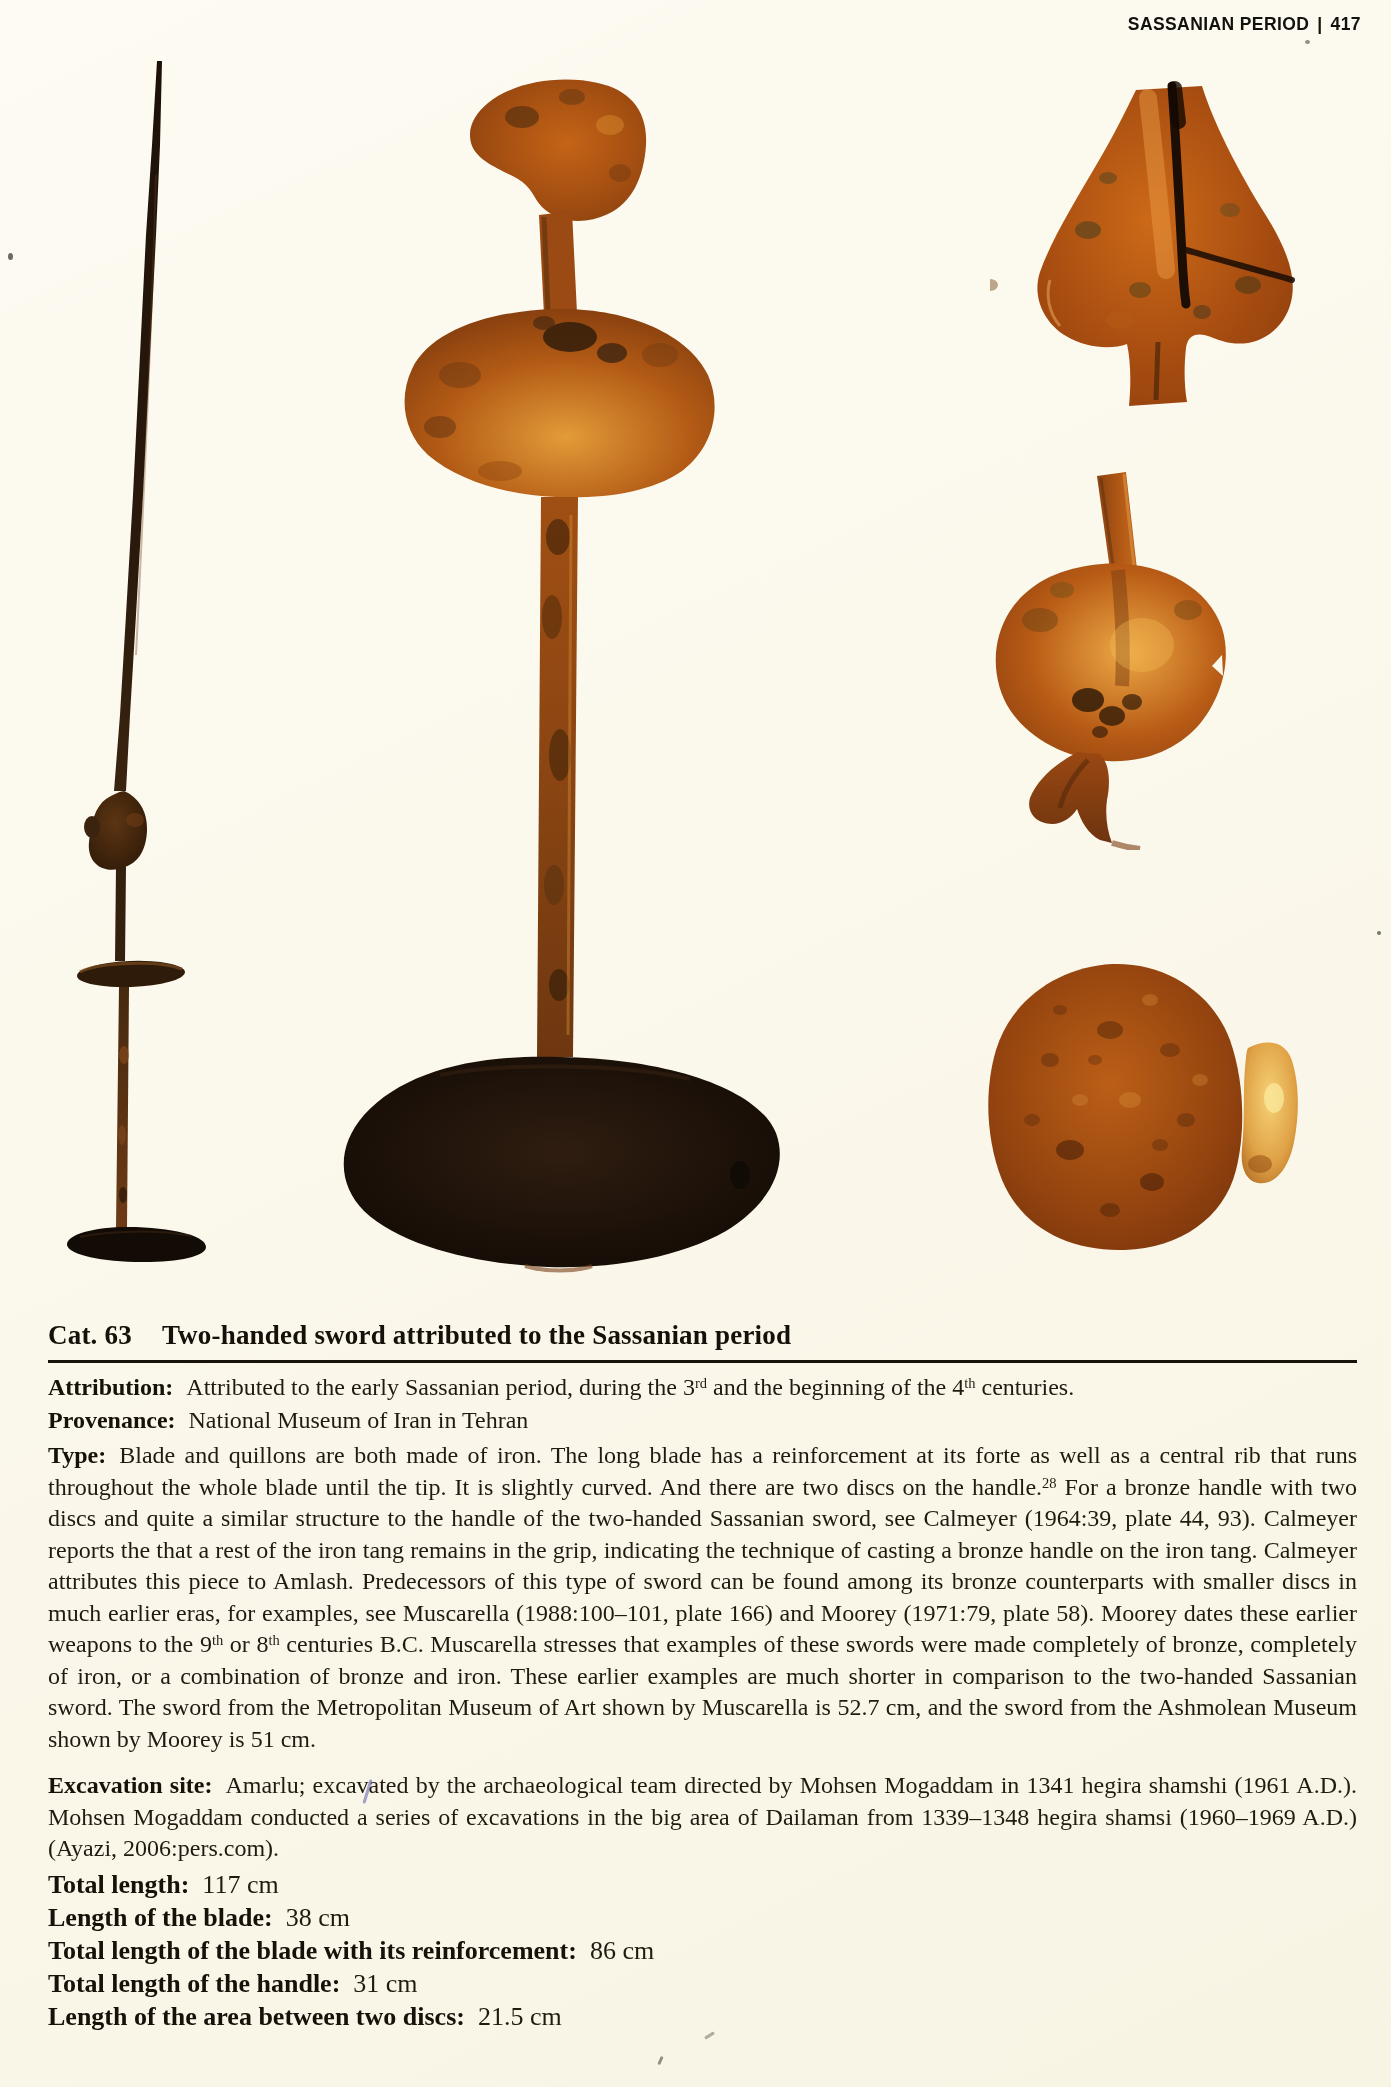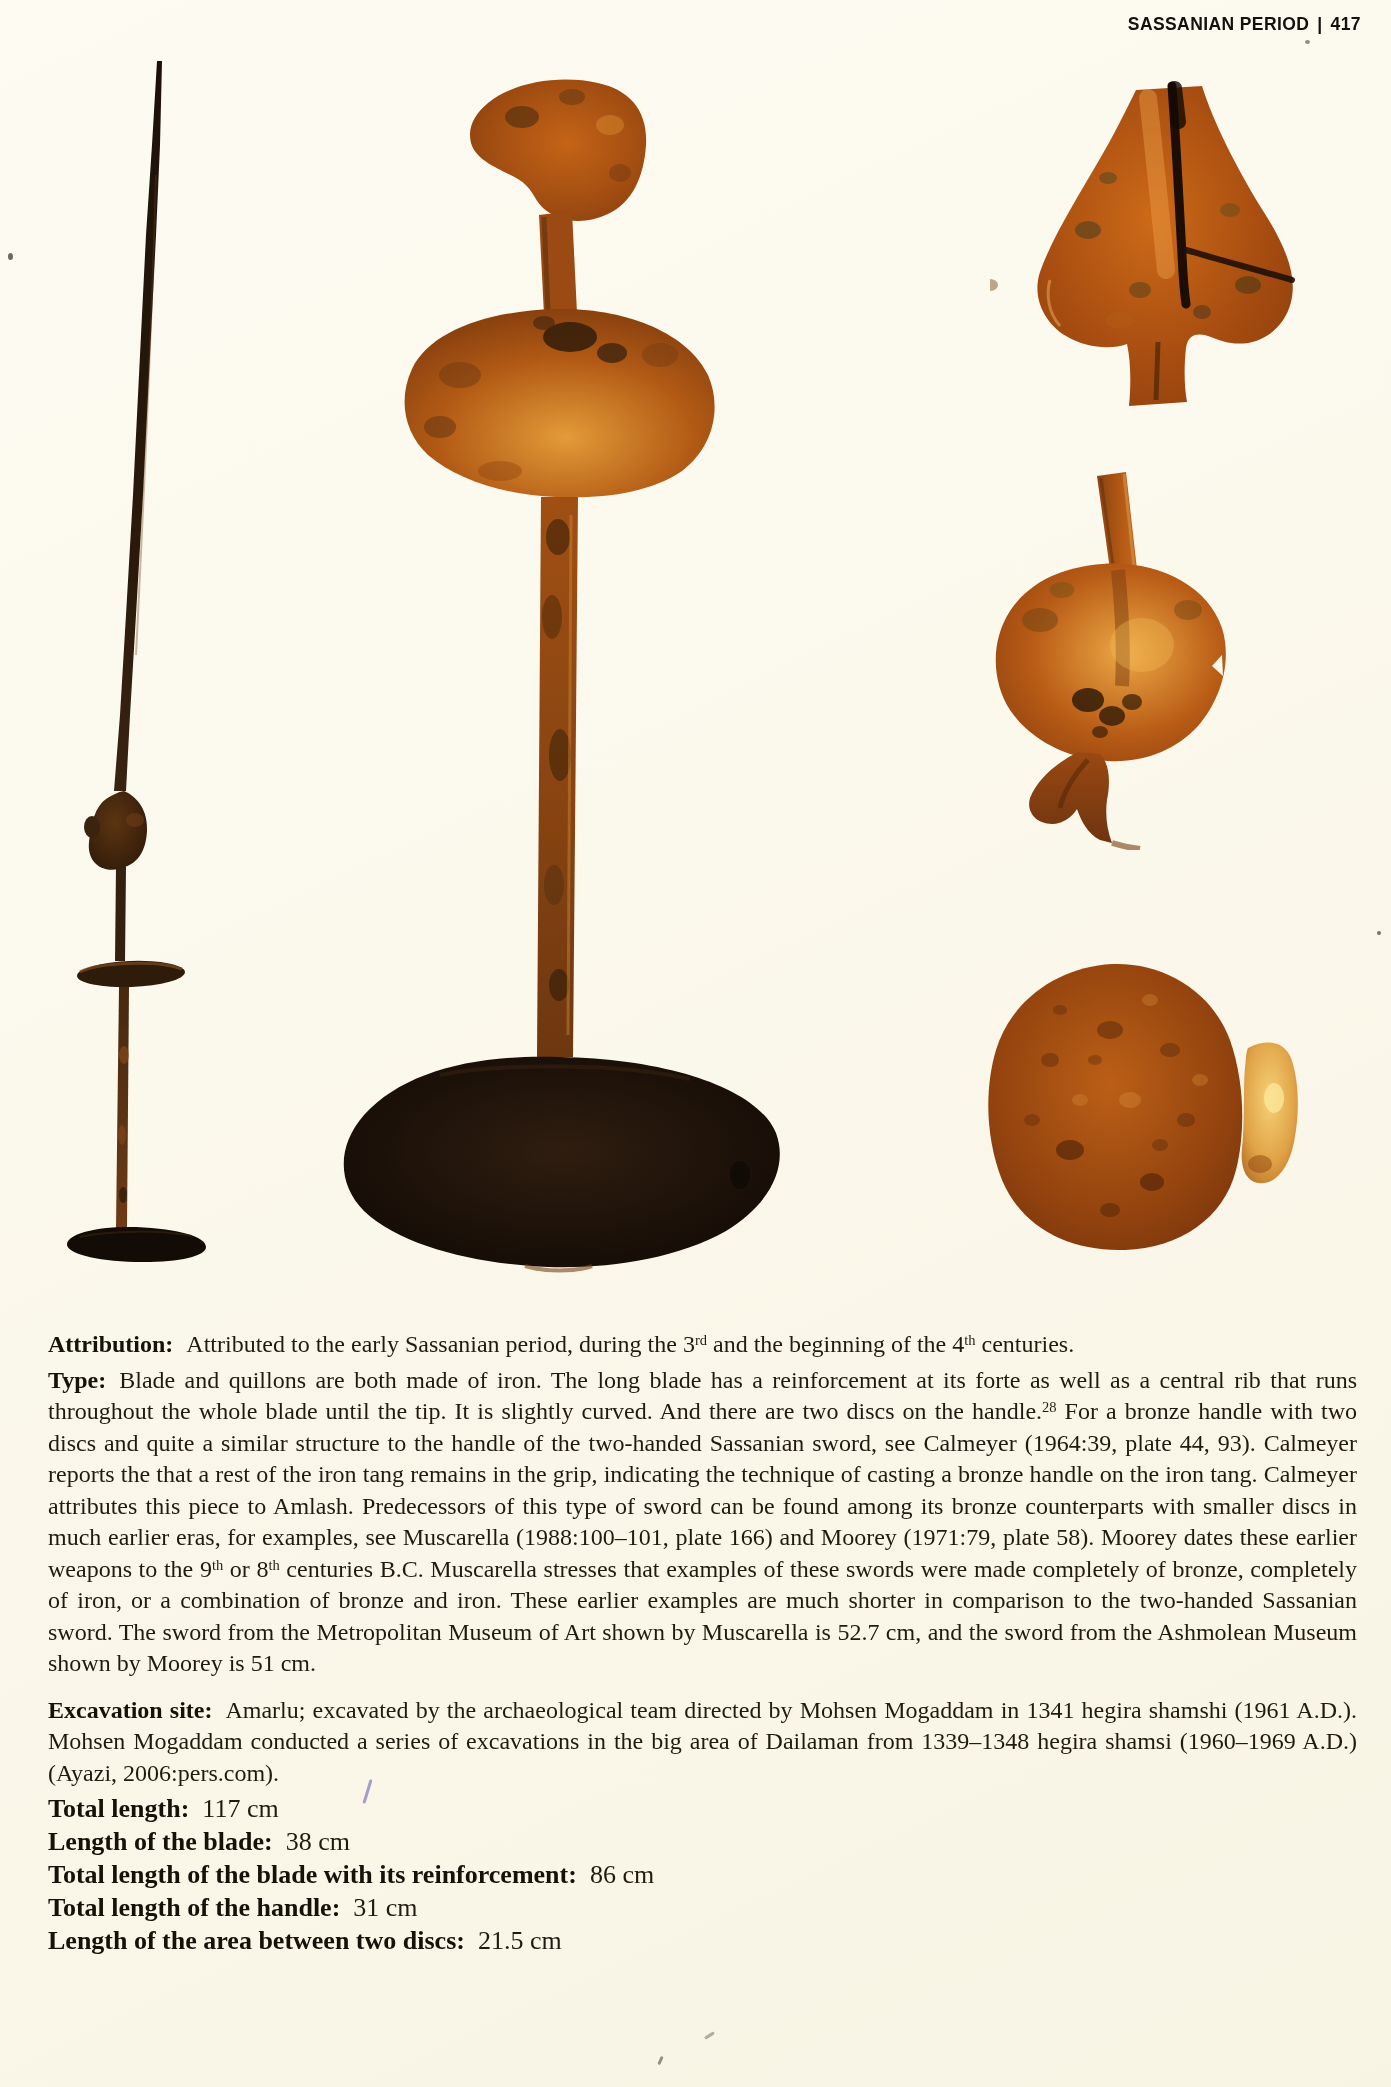--- a/index.html
+++ b/index.html
@@ -250,25 +250,31 @@
       <ellipse cx="240" cy="140" rx="8" ry="6" fill="#d08434" opacity="0.4"></ellipse>
       <ellipse cx="135" cy="120" rx="7" ry="5" fill="#5f2e0c" opacity="0.4"></ellipse>
       <ellipse cx="200" cy="205" rx="8" ry="6" fill="#5f2e0c" opacity="0.45"></ellipse>
       <path d="M288,108 C308,98 324,102 331,118 C339,140 340,172 334,202 C329,228 315,246 298,243 C286,241 280,228 282,208 C285,182 283,148 285,128 C286,120 286,112 288,108 Z" fill="url(#fragG)"></path>
       <ellipse cx="314" cy="158" rx="10" ry="15" fill="#fae79a" opacity="0.8"></ellipse>
       <ellipse cx="300" cy="224" rx="12" ry="9" fill="#9a5418" opacity="0.6"></ellipse>
     </svg>
   </figure>
 
   <div class="catalog">
+    <h2 class="cat-title">
+      <span class="cat-no">Cat. 63</span><span>Two-handed sword attributed to the Sassanian period</span>
+    </h2>
 
     <p class="para attribution">
       <span class="lbl">Attribution:</span><span>Attributed to the early Sassanian period, during the 3</span><sup>rd</sup><span> and the beginning of the 4</span><sup>th</sup><span> centuries.</span>
     </p>
 
+    <p class="para field-line">
+      <span class="lbl">Provenance:</span><span>National Museum of Iran in Tehran</span>
+    </p>
 
 
     <p class="para type-para">
       <span class="lbl">Type:</span><span>Blade and quillons are both made of iron. The long blade has a reinforcement at its forte as well as a central rib that runs throughout the whole blade until the tip. It is slightly curved. And there are two discs on the handle.</span><sup>28</sup><span> For a bronze handle with two discs and quite a similar structure to the handle of the two-handed Sassanian sword, see Calmeyer (1964:39, plate 44, 93). Calmeyer reports the that a rest of the iron tang remains in the grip, indicating the technique of casting a bronze handle on the iron tang. Calmeyer attributes this piece to Amlash. Predecessors of this type of sword can be found among its bronze counterparts with smaller discs in much earlier eras, for examples, see Muscarella (1988:100–101, plate 166) and Moorey (1971:79, plate 58). Moorey dates these earlier weapons to the 9</span><sup>th</sup><span> or 8</span><sup>th</sup><span> centuries B.C. Muscarella stresses that examples of these swords were made completely of bronze, completely of iron, or a combination of bronze and iron. These earlier examples are much shorter in comparison to the two-handed Sassanian sword. The sword from the Metropolitan Museum of Art shown by Muscarella is 52.7 cm, and the sword from the Ashmolean Museum shown by Moorey is 51 cm.</span>
     </p>
 
     <p class="para exc-para">
       <span class="lbl">Excavation site:</span><span>Amarlu; excavated by the archaeological team directed by Mohsen Mogaddam in 1341 hegira shamshi (1961 A.D.). Mohsen Mogaddam conducted a series of excavations in the big area of Dailaman from 1339–1348 hegira shamsi (1960–1969 A.D.) (Ayazi, 2006:pers.com).</span>
     </p>
 

